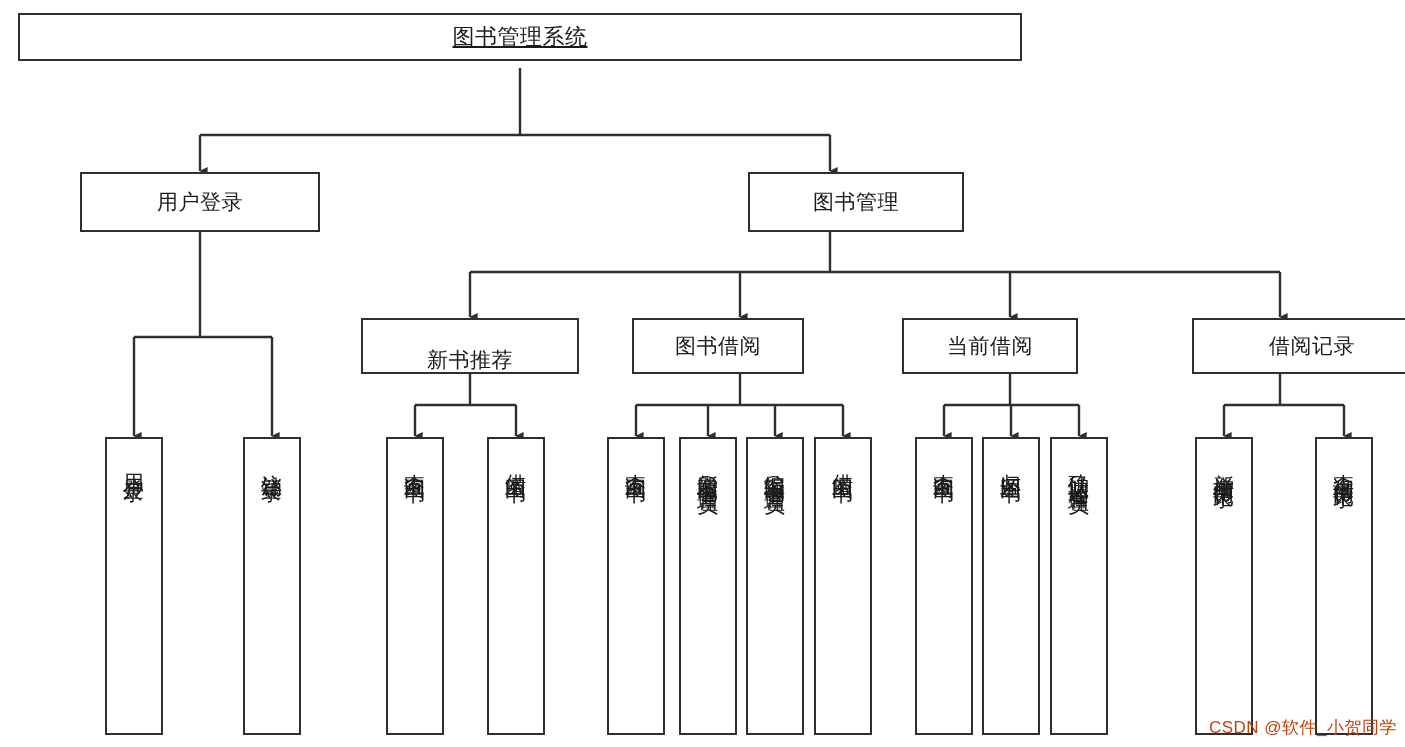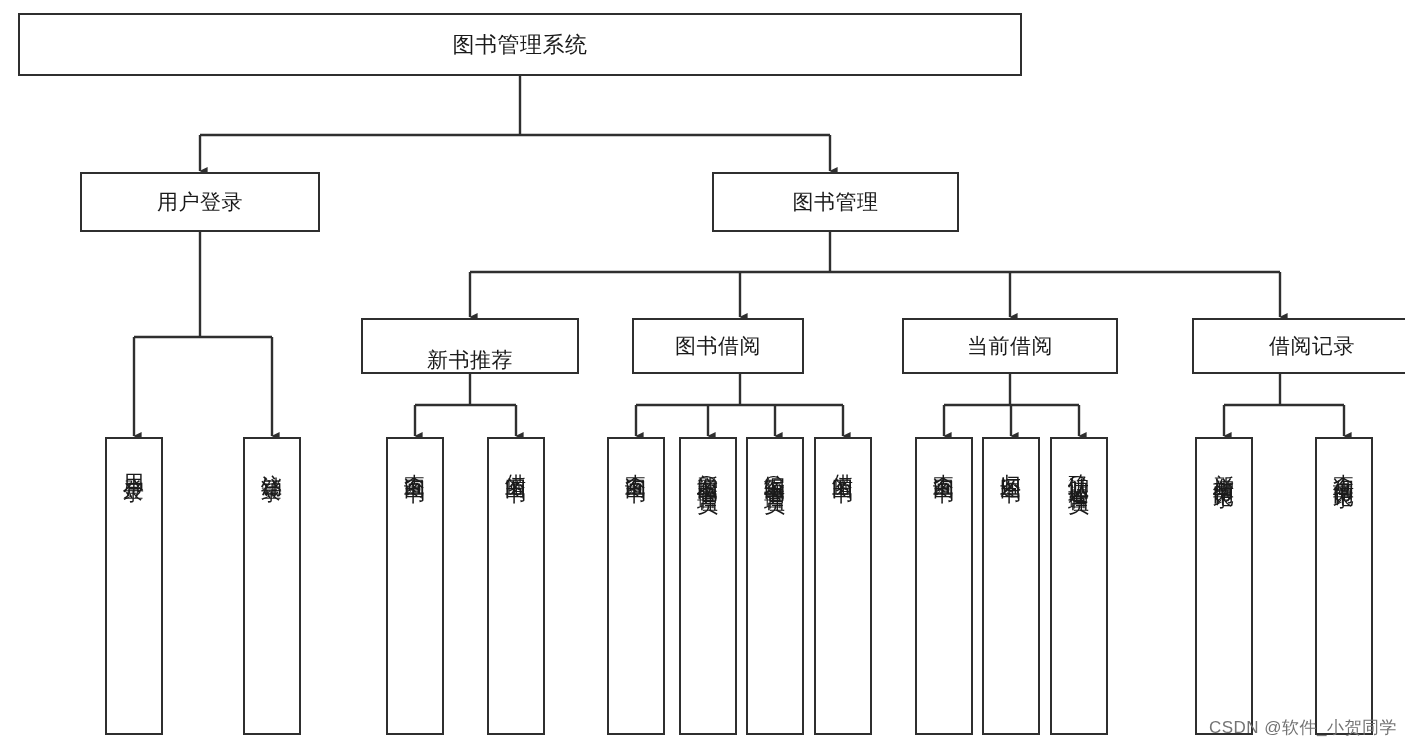--- a/index.html
+++ b/index.html
@@ -51,21 +51,21 @@
     font-size: 21px;
     letter-spacing: 3px;
     line-height: 1;
     white-space: nowrap;
   }
   .watermark {
     position: absolute;
     right: 8px;
     bottom: 8px;
     font-size: 17px;
-    color: #737373;
+    color: #c2410c;
     letter-spacing: 0.5px;
     white-space: nowrap;
     user-select: none;
   }
 </style>
 </head>
 <body>
 
 <div id="canvas">
   <svg id="wires" xmlns="http://www.w3.org/2000/svg">
@@ -105,36 +105,36 @@
         <line x1="1011" y1="405" x2="1011" y2="436" marker-end="url(#arrowhead)"></line>
         <line x1="1079" y1="405" x2="1079" y2="436" marker-end="url(#arrowhead)"></line>
         <line x1="1280" y1="374" x2="1280" y2="405"></line>
         <line x1="1224" y1="405" x2="1344" y2="405"></line>
         <line x1="1224" y1="405" x2="1224" y2="436" marker-end="url(#arrowhead)"></line>
         <line x1="1344" y1="405" x2="1344" y2="436" marker-end="url(#arrowhead)"></line>
       </g>
   </svg>
 
   <div id="nodes">
-      <div class="node root" id="node-root" style="left: 18px; top: 13px; width: 1004px; height: 63px;">
+      <div class="node root" id="node-root" style="left: 18px; top: 13px; width: 1004px; height: 48px; text-decoration: underline;">
         <span class="label">图书管理系统</span>
       </div>
       <div class="node branch" id="node-l1a" style="left: 80px; top: 172px; width: 240px; height: 60px;">
         <span class="label">用户登录</span>
       </div>
-      <div class="node branch" id="node-l1b" style="left: 712px; top: 172px; width: 247px; height: 60px;">
+      <div class="node branch" id="node-l1b" style="left: 748px; top: 172px; width: 216px; height: 60px;">
         <span class="label">图书管理</span>
       </div>
       <div class="node branch" id="node-l2a" style="left: 361px; top: 318px; width: 218px; height: 56px; align-items: flex-end;">
         <span class="label">新书推荐</span>
       </div>
       <div class="node branch" id="node-l2b" style="left: 632px; top: 318px; width: 172px; height: 56px;">
         <span class="label">图书借阅</span>
       </div>
-      <div class="node branch" id="node-l2c" style="left: 902px; top: 318px; width: 216px; height: 56px; text-align: right;">
+      <div class="node branch" id="node-l2c" style="left: 902px; top: 318px; width: 176px; height: 56px; text-align: right;">
         <span class="label">当前借阅</span>
       </div>
       <div class="node branch" id="node-l2d" style="left: 1172px; top: 318px; width: 240px; height: 56px; margin-left: 20px;">
         <span class="label">借阅记录</span>
       </div>
       <div class="node leaf" id="node-leaf1" style="left: 105px; top: 437px; width: 58px; height: 298px;">
         <span class="label">用户登录</span>
       </div>
       <div class="node leaf" id="node-leaf2" style="left: 243px; top: 437px; width: 58px; height: 298px;">
         <span class="label">注销登录</span>

